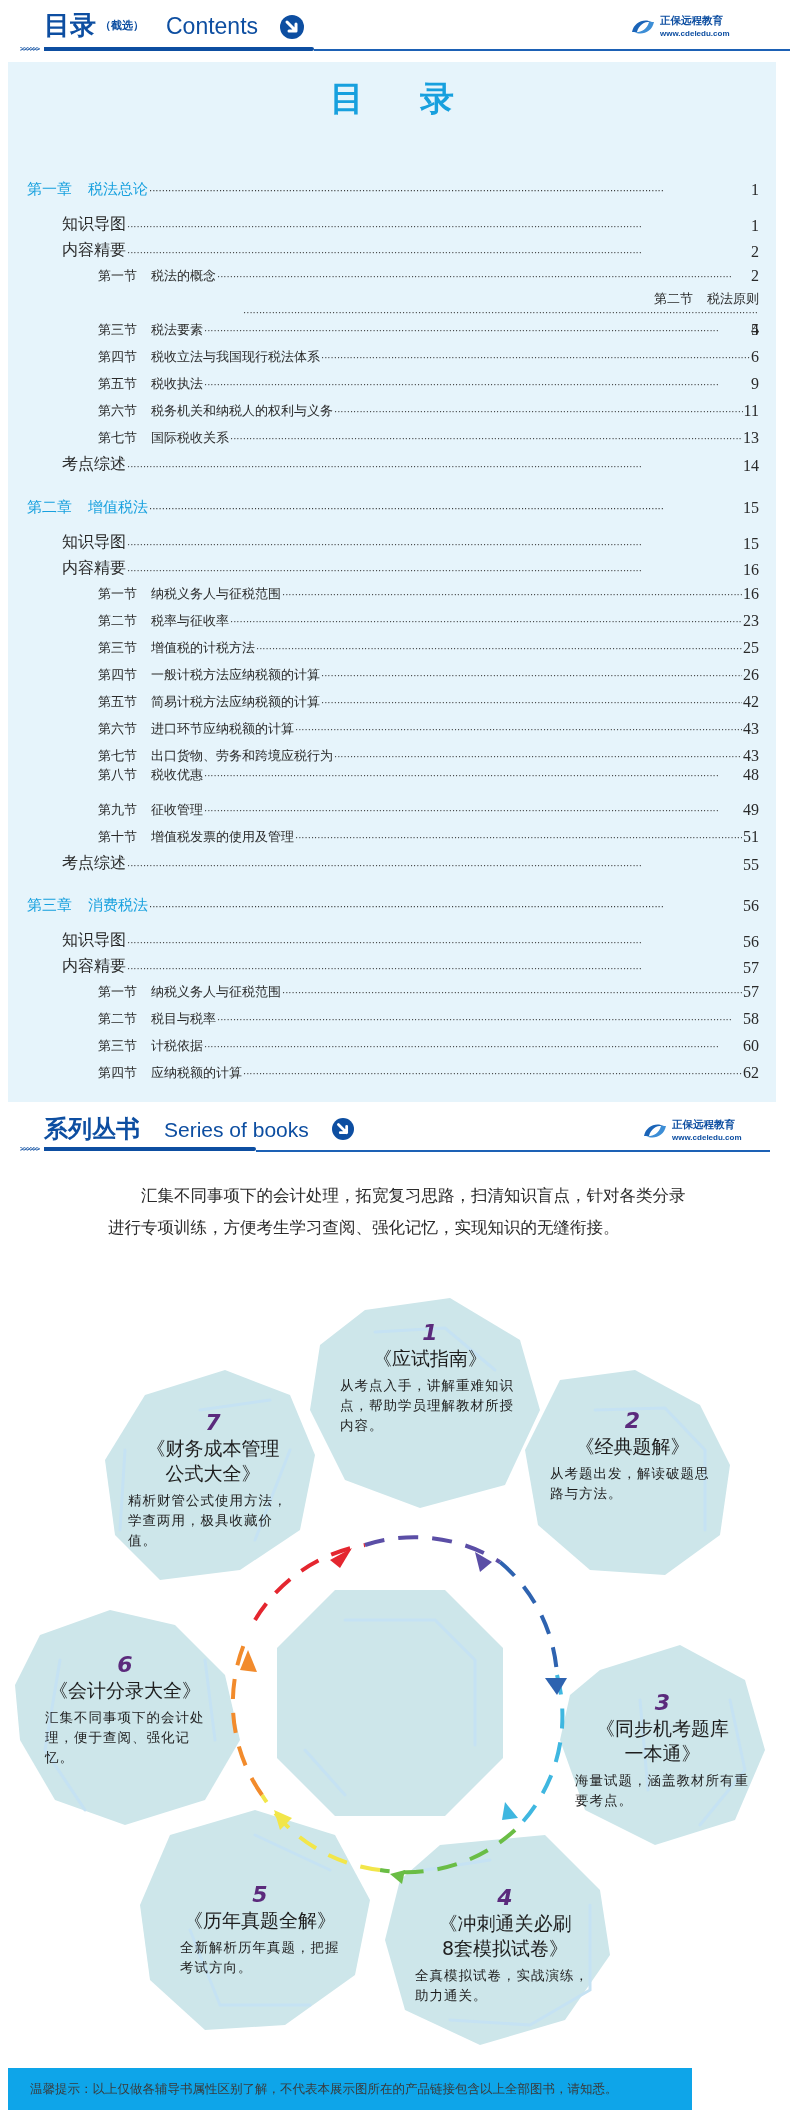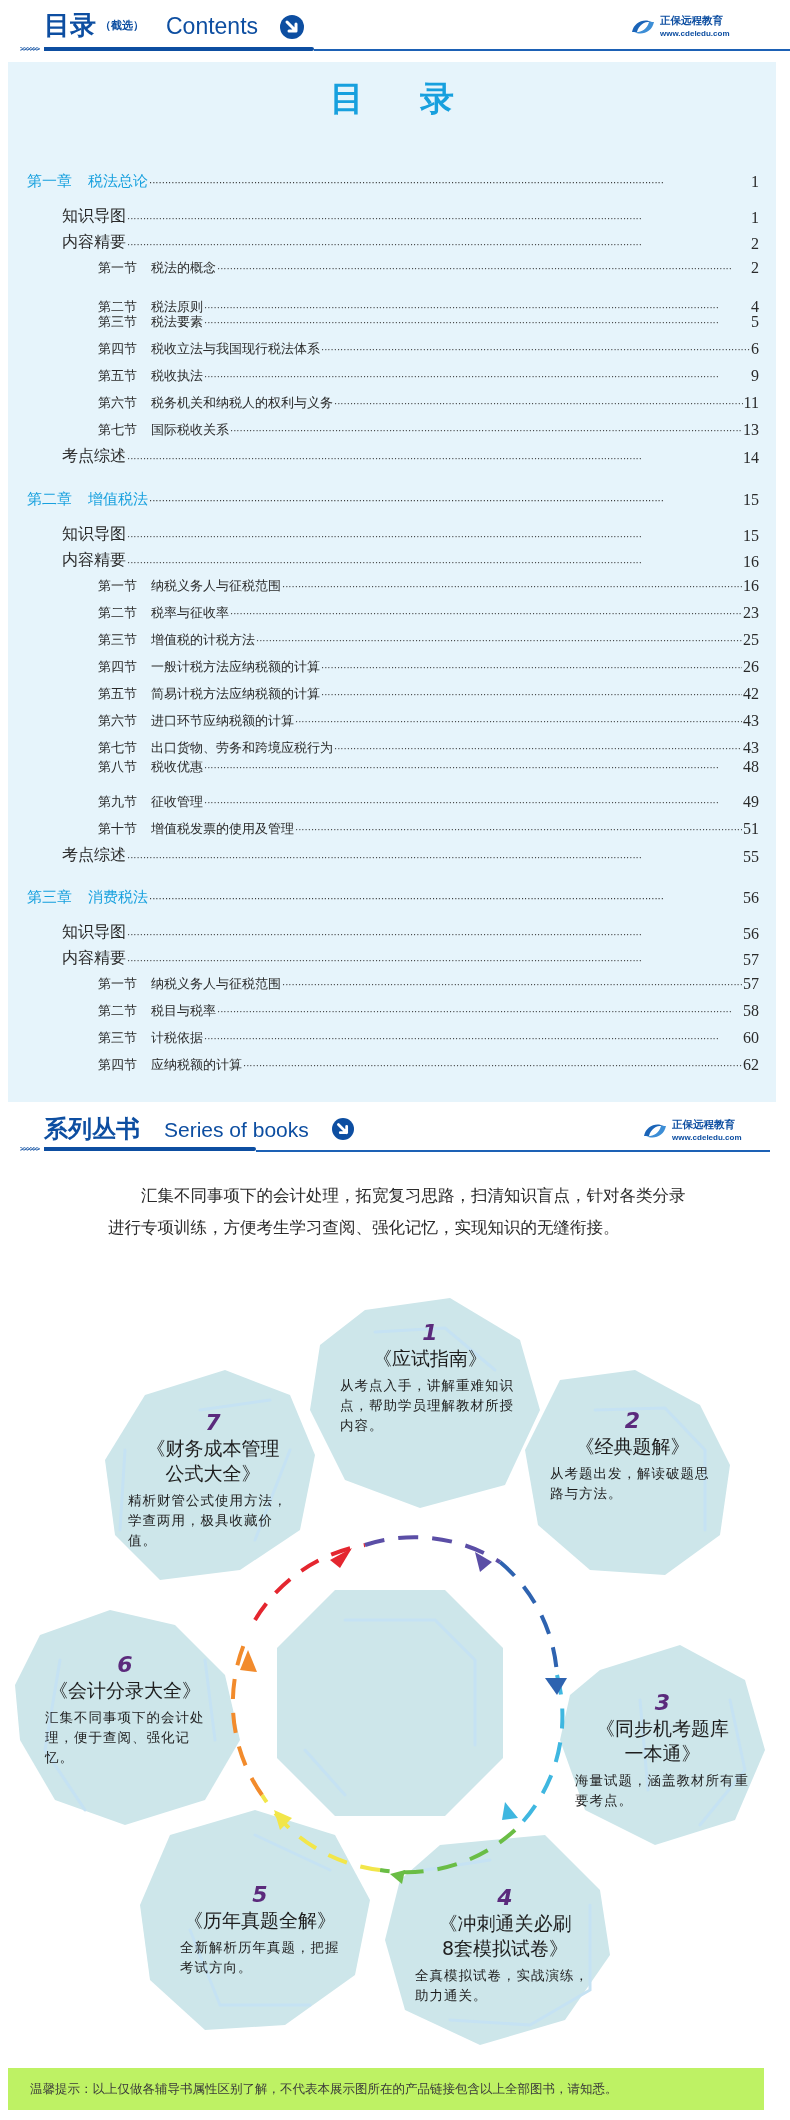--- a/index.html
+++ b/index.html
@@ -16,21 +16,21 @@
   .sec-head .bar-thin { position: absolute; right: 0; height: 2px; background: #1d61b5; }
   .logo { position: absolute; right: 40px; width: 120px; height: 30px; }
   .logo .mark { position: absolute; left: 0; top: 2px; width: 26px; height: 26px; }
   .logo .name { position: absolute; left: 30px; top: 2px; font-family: "DejaVu Sans", sans-serif; font-weight: bold; font-size: 10.5px; color: #0d4ea1; white-space: nowrap; }
   .logo .url { position: absolute; left: 30px; top: 17px; font-family: "Liberation Sans", sans-serif; font-weight: bold; font-size: 8px; color: #0d4ea1; white-space: nowrap; }
 
   
   .toc { position: absolute; left: 8px; top: 62px; width: 768px; height: 1040px; background: #e6f4fb; }
   .toc-title { position: absolute; left: 0; width: 768px; top: 14px; text-align: center; font-family: "DejaVu Serif", serif; font-weight: bold; font-size: 34px; color: #17a0de; letter-spacing: 56px; padding-left: 56px; }
   .toc-row { position: absolute; display: flex; align-items: flex-end; white-space: nowrap; color: #2a2a2a; }
-  .toc-row .lbl { flex: 0 0 auto; }
+  .toc-row .lbl { flex: 0 0 auto; margin-top: 8px; }
   .toc-row .dots { flex: 1 1 auto; overflow: hidden; letter-spacing: 0; color: #333; margin: 0 1px; font-size: 10px; line-height: 1; padding-bottom: 3px; }
   .toc-row .pg { flex: 0 0 auto; font-family: "Liberation Serif", serif; }
   .row-chapter { left: 19px; width: 732px; font-family: "DejaVu Sans", sans-serif; font-size: 15px; color: #17a0de; }
   .row-chapter .lbl { color: #17a0de; }
   .row-chapter .num { margin-right: 16px; }
   .row-chapter .pg { color: #2a2a2a; font-size: 16px; }
   .row-l1 { left: 54px; width: 697px; font-family: "DejaVu Serif", serif; font-size: 16px; }
   .row-l1 .pg { font-size: 16px; }
   .row-l2 { left: 90px; width: 661px; font-family: "DejaVu Serif", serif; font-size: 13px; }
   .row-l2 .num { margin-right: 14px; }
@@ -41,21 +41,21 @@
 
   
   .diagram { position: absolute; left: 0; top: 1290px; width: 790px; height: 760px; }
   .card { position: absolute; text-align: center; color: #222; }
   .card .n { font-family: "DejaVu Sans", sans-serif; font-weight: bold; font-style: italic; font-size: 22px; color: #5b2a7c; line-height: 26px; }
   .card .t { font-family: "DejaVu Sans", sans-serif; font-size: 19px; line-height: 25px; color: #1e1e1e; }
   .card .d { font-family: "DejaVu Serif", serif; font-size: 13.5px; line-height: 20px; color: #1e1e1e; margin-top: 4px; text-align: left; letter-spacing: 1px; }
   .center-text { position: absolute; left: 300px; top: 370px; width: 190px; text-align: center; font-family: "DejaVu Sans", sans-serif; font-weight: bold; font-size: 22px; line-height: 32px; color: #1b1b1b; }
 
   
-  .note { position: absolute; left: 8px; top: 2068px; width: 756px; height: 42px; background: #bef264; font-family: "DejaVu Sans", sans-serif; font-size: 12.5px; color: #3a3a3a; line-height: 42px; padding-left: 22px; white-space: nowrap; }
+  .note { position: absolute; left: 8px; top: 2068px; width: 684px; height: 42px; background: #0ea5e9; font-family: "DejaVu Sans", sans-serif; font-size: 12.5px; color: #3a3a3a; line-height: 42px; padding-left: 22px; white-space: nowrap; }
 </style>
 </head>
 <body>
 
 <div class="sec-head" style="top:0;">
   <span class="title-cn" style="top:8px;font-size:26px;">目录</span>
   <span class="title-cn" style="left:100px;top:18px;font-size:11px;">（截选）</span>
   <span class="title-en" style="left:166px;top:13px;font-size:23px;">Contents</span>
   <span class="arrow-circle" style="left:280px;top:15px;">
     <svg width="24" height="24" viewBox="0 0 24 24">
@@ -91,21 +91,21 @@
   <div class="toc-row row-l1" style="top:170px;">
       <span class="lbl">内容精要</span>
       <span class="dots">··································································································································································</span>
       <span class="pg">2</span>
     </div>
   <div class="toc-row row-l2" style="top:197px;">
       <span class="lbl"><span class="num">第一节</span><span>税法的概念</span></span>
       <span class="dots">··································································································································································</span>
       <span class="pg">2</span>
     </div>
-  <div class="toc-row row-l2" style="top:236px;">
+  <div class="toc-row row-l2" style="top:220px;flex-direction:column;">
       <span class="lbl"><span class="num">第二节</span><span>税法原则</span></span>
       <span class="dots">··································································································································································</span>
       <span class="pg">4</span>
     </div>
   <div class="toc-row row-l2" style="top:251px;">
       <span class="lbl"><span class="num">第三节</span><span>税法要素</span></span>
       <span class="dots">··································································································································································</span>
       <span class="pg">5</span>
     </div>
   <div class="toc-row row-l2" style="top:278px;text-align:center;">

